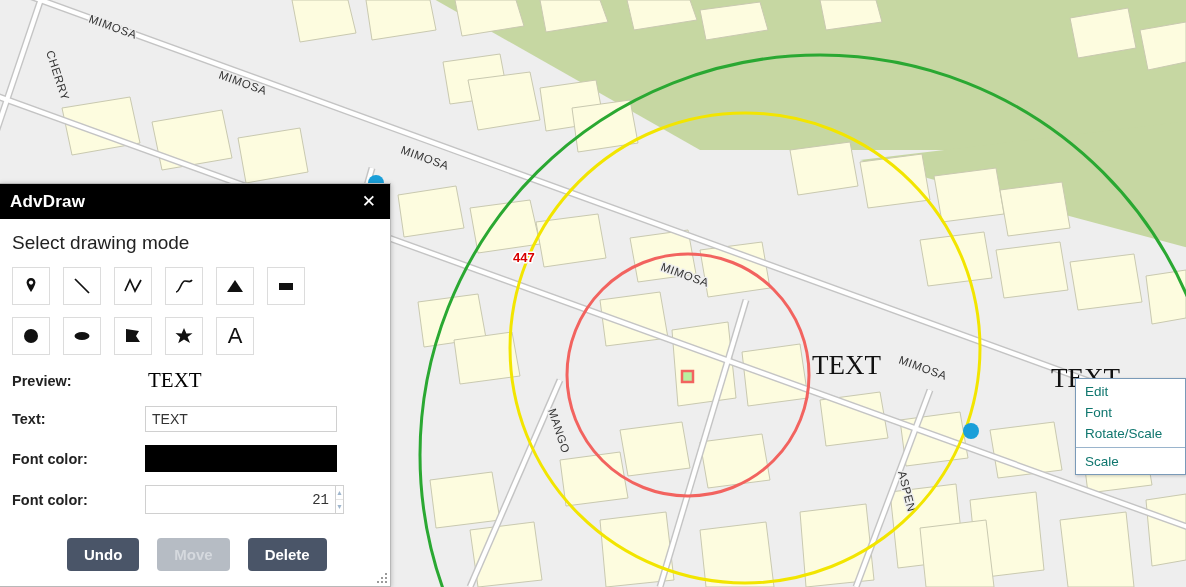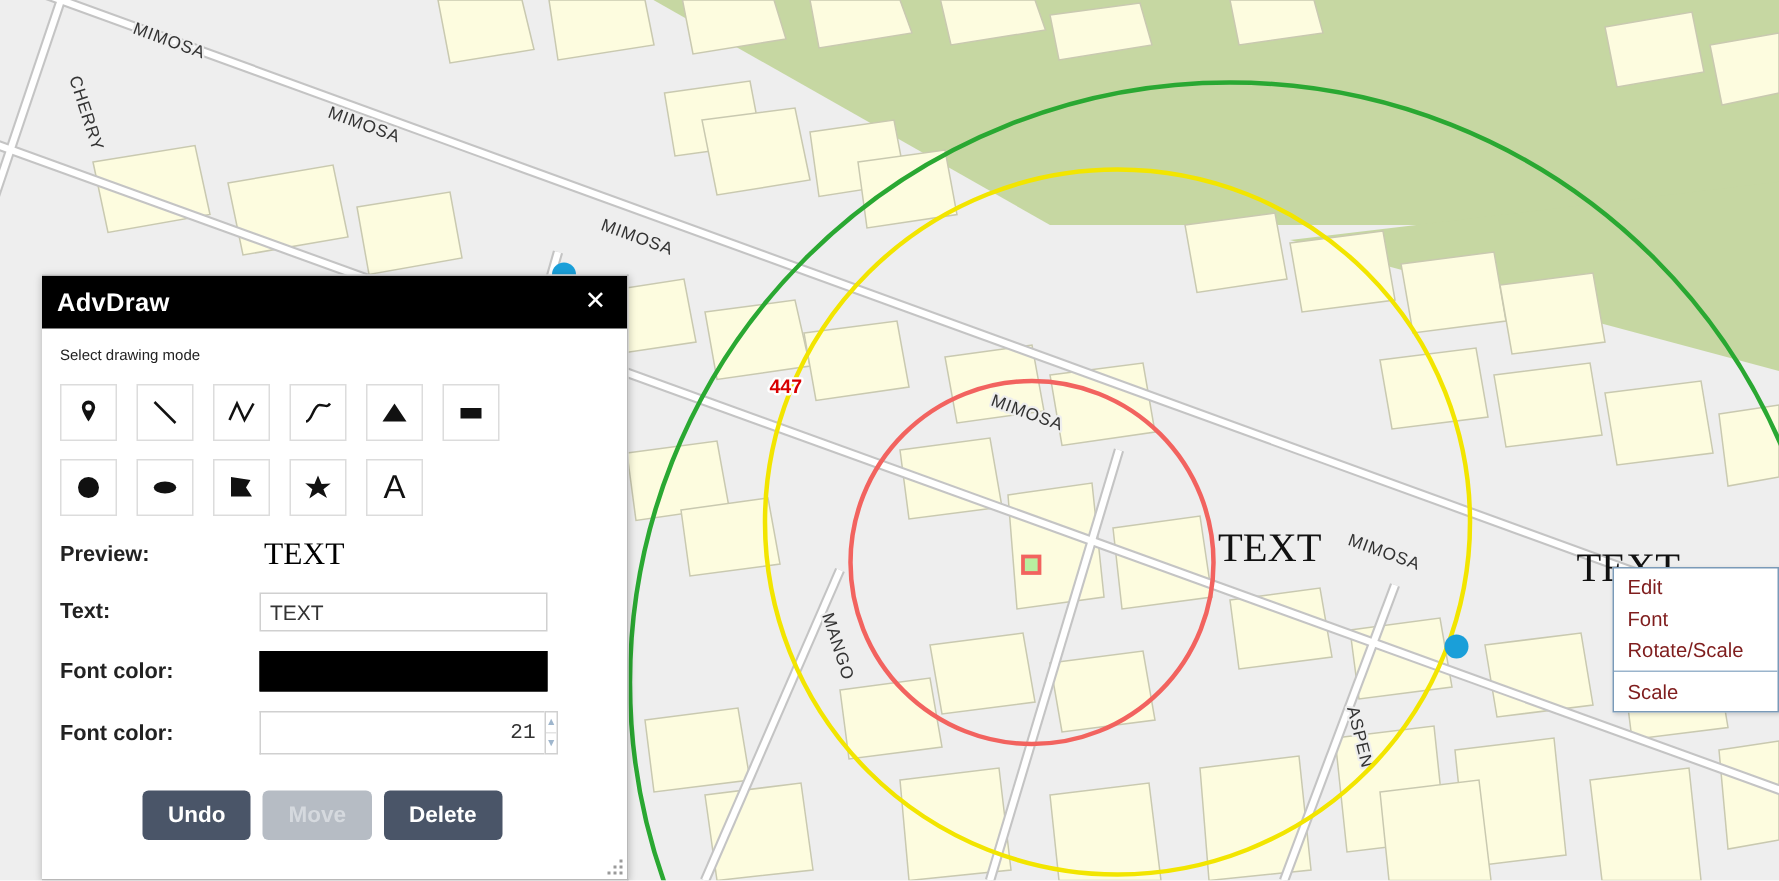--- a/index.html
+++ b/index.html
@@ -59,21 +59,20 @@
     position: absolute;
     left: 0;
     top: 183px;
     width: 391px;
     height: 404px;
     background: #ffffff;
     border: 1px solid #b8b8b8;
     border-left: none;
     box-sizing: border-box;
     box-shadow: 0 1px 5px rgba(0,0,0,.25);
-    margin-left: 28px;
   }
   #advdraw-titlebar {
     height: 35px;
     background: #000000;
     color: #ffffff;
     display: flex;
     align-items: center;
     justify-content: space-between;
     padding: 0 11px 0 10px;
     box-sizing: border-box;
@@ -89,21 +88,21 @@
     line-height: 1;
     color: #ffffff;
     cursor: pointer;
     padding: 2px 3px;
     font-family: "DejaVu Sans", sans-serif;
   }
   #advdraw-body {
     padding: 13px 12px 0 12px;
   }
   #mode-heading {
-    font-size: 10px;
+    font-size: 19px;
     color: #222222;
     margin: 0 0 13px 0;
   }
 
   .tool-row {
     display: flex;
     gap: 13px;
     margin-bottom: 12px;
   }
   .tool-btn {
@@ -193,21 +192,21 @@
     align-items: center;
     justify-content: center;
     cursor: pointer;
     font-size: 7px;
     color: #9fb6cd;
   }
   .spin-btn.down { border-top: 1px solid #e4e4e4; }
 
   #action-buttons {
     display: flex;
-    gap: 8px;
+    gap: 18px;
     margin: 24px 0 0 55px;
   }
   .action-btn {
     font-family: "Liberation Sans", sans-serif;
     font-size: 15px;
     font-weight: bold;
     color: #ffffff;
     background: #4a5568;
     border: none;
     border-radius: 4px;
@@ -237,21 +236,21 @@
     width: 111px;
     background: #ffffff;
     border: 1px solid #7a9ab8;
     box-sizing: border-box;
     padding: 2px 0;
     box-shadow: 1px 1px 3px rgba(0,0,0,.2);
   }
   .ctx-item {
     font-family: "Liberation Sans", sans-serif;
     font-size: 13.5px;
-    color: #7f1d1d;
+    color: #0f766e;
     padding: 2px 4px 2px 9px;
     cursor: pointer;
     line-height: 17px;
   }
   .ctx-sep {
     height: 0;
     border-top: 1px solid #9ab4cc;
     margin: 3px 0 3px 0;
   }
 </style>

